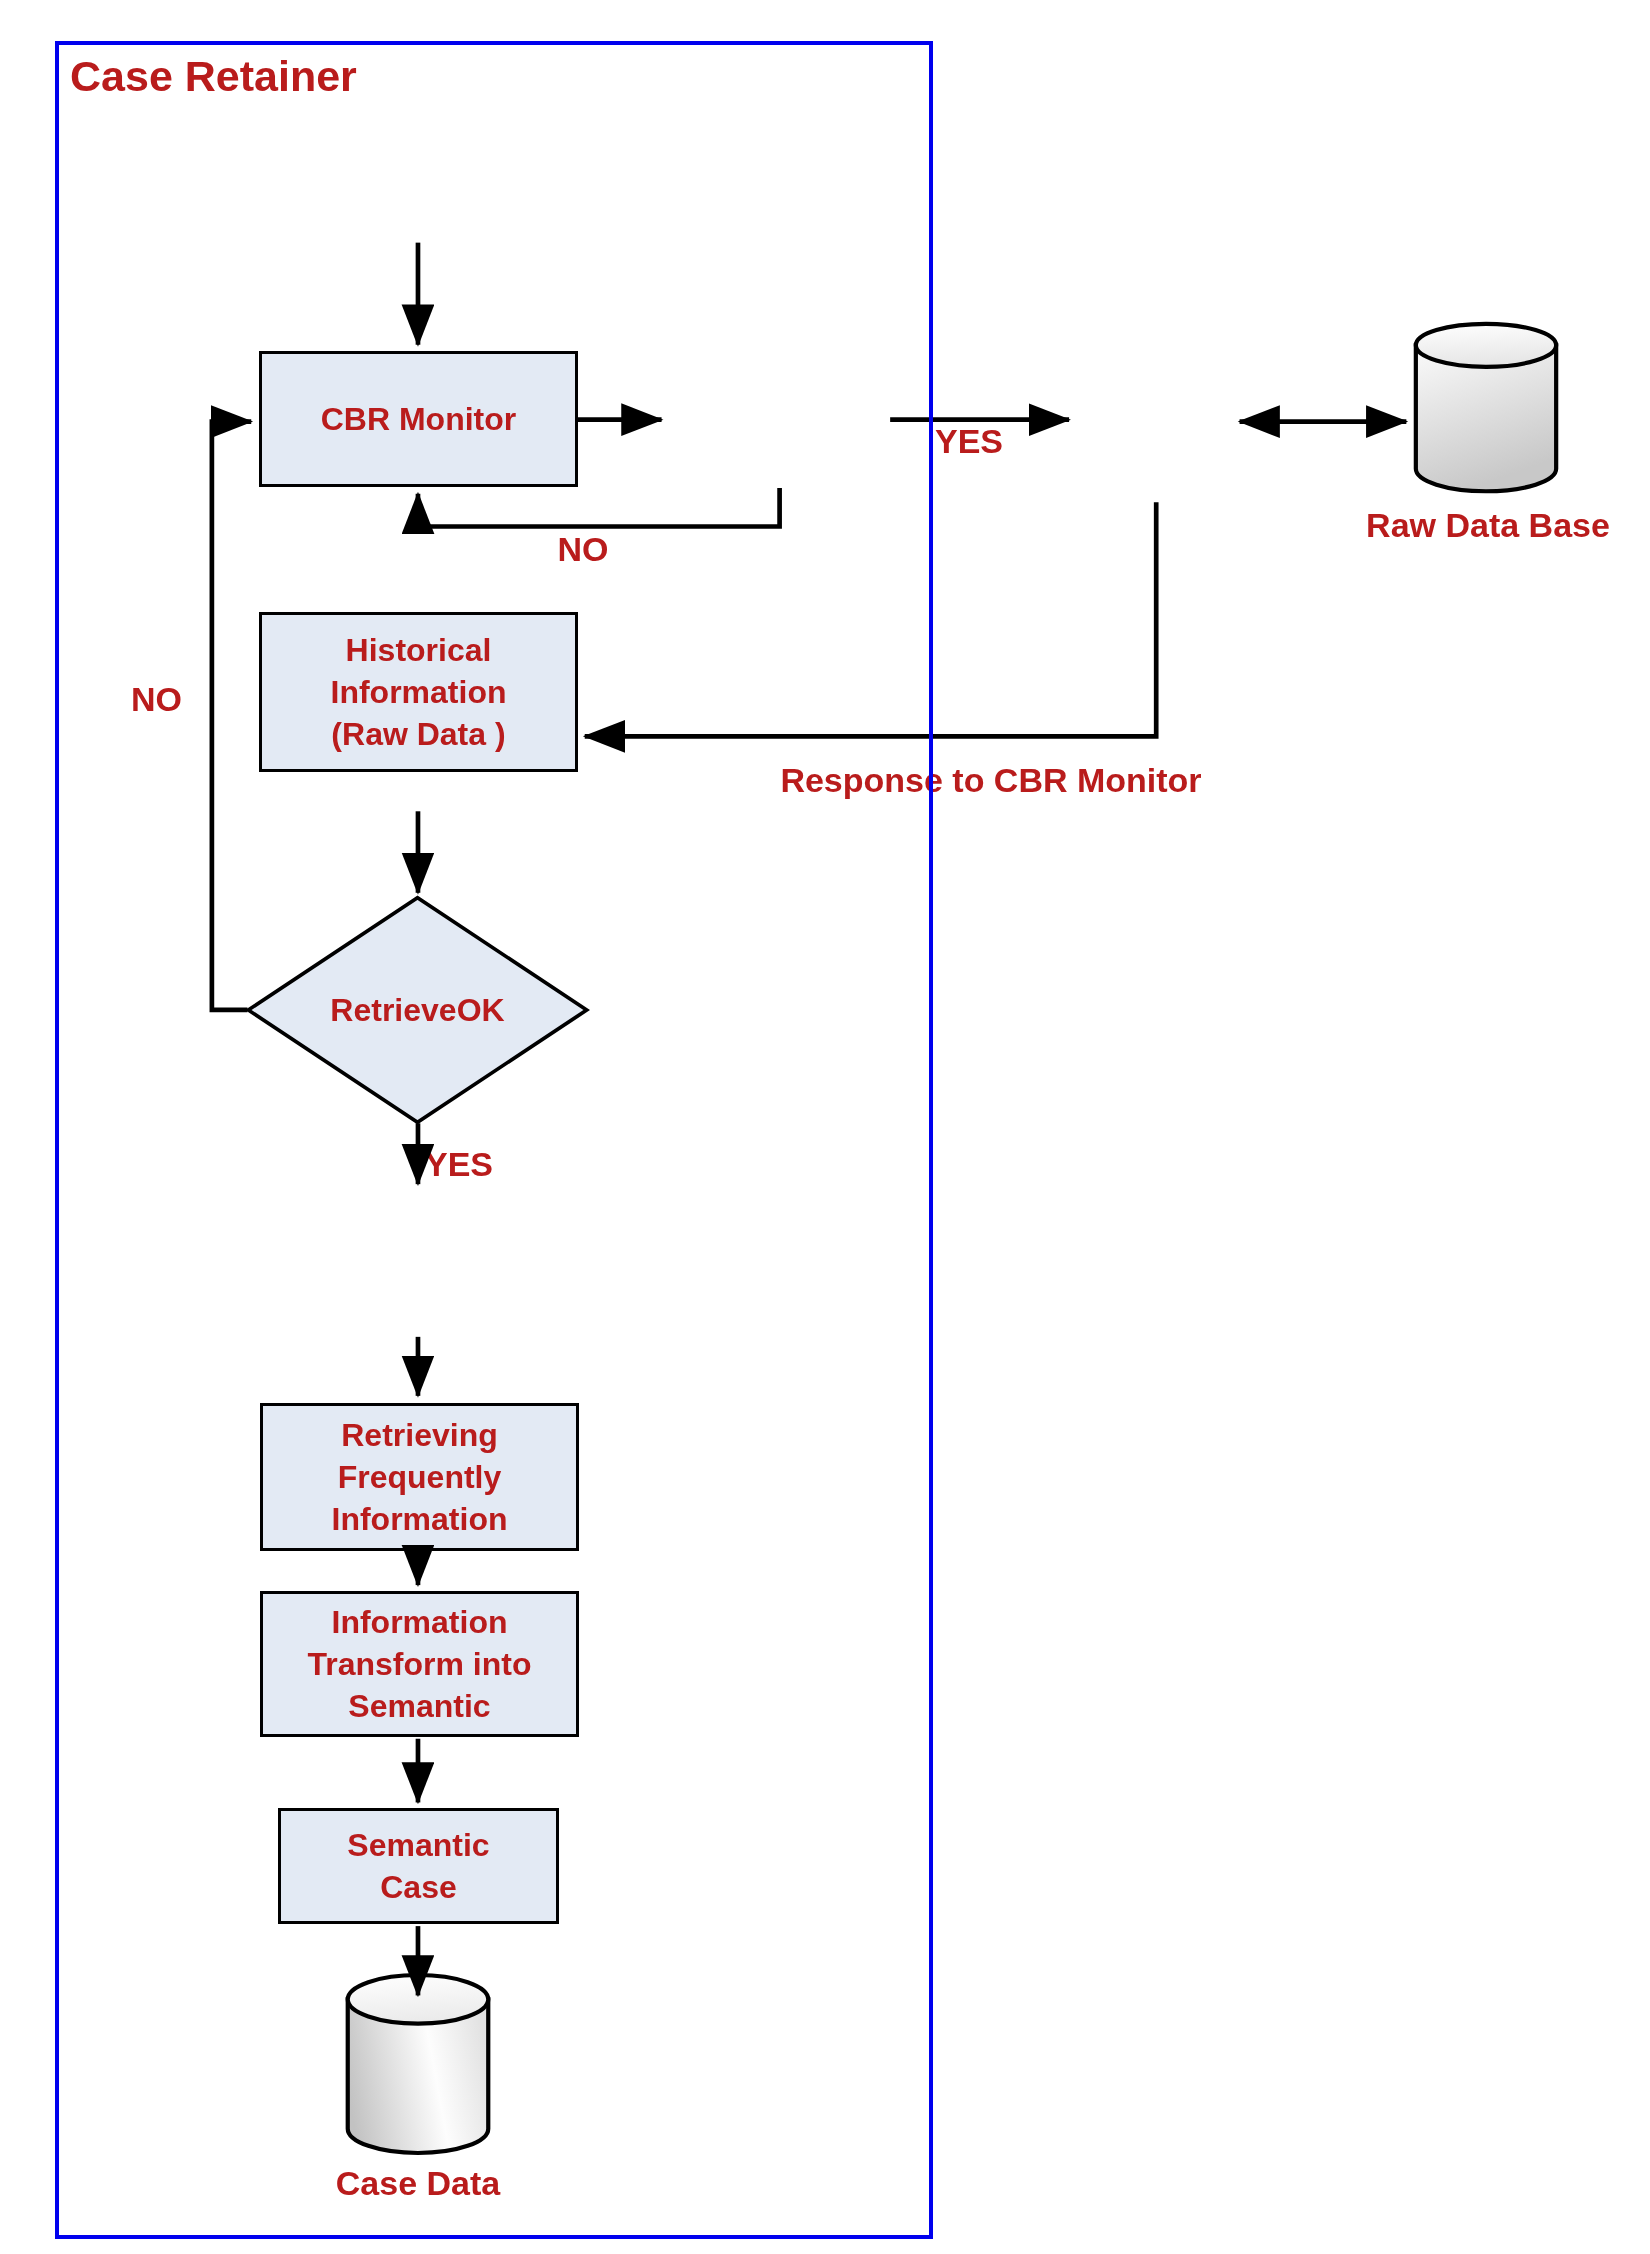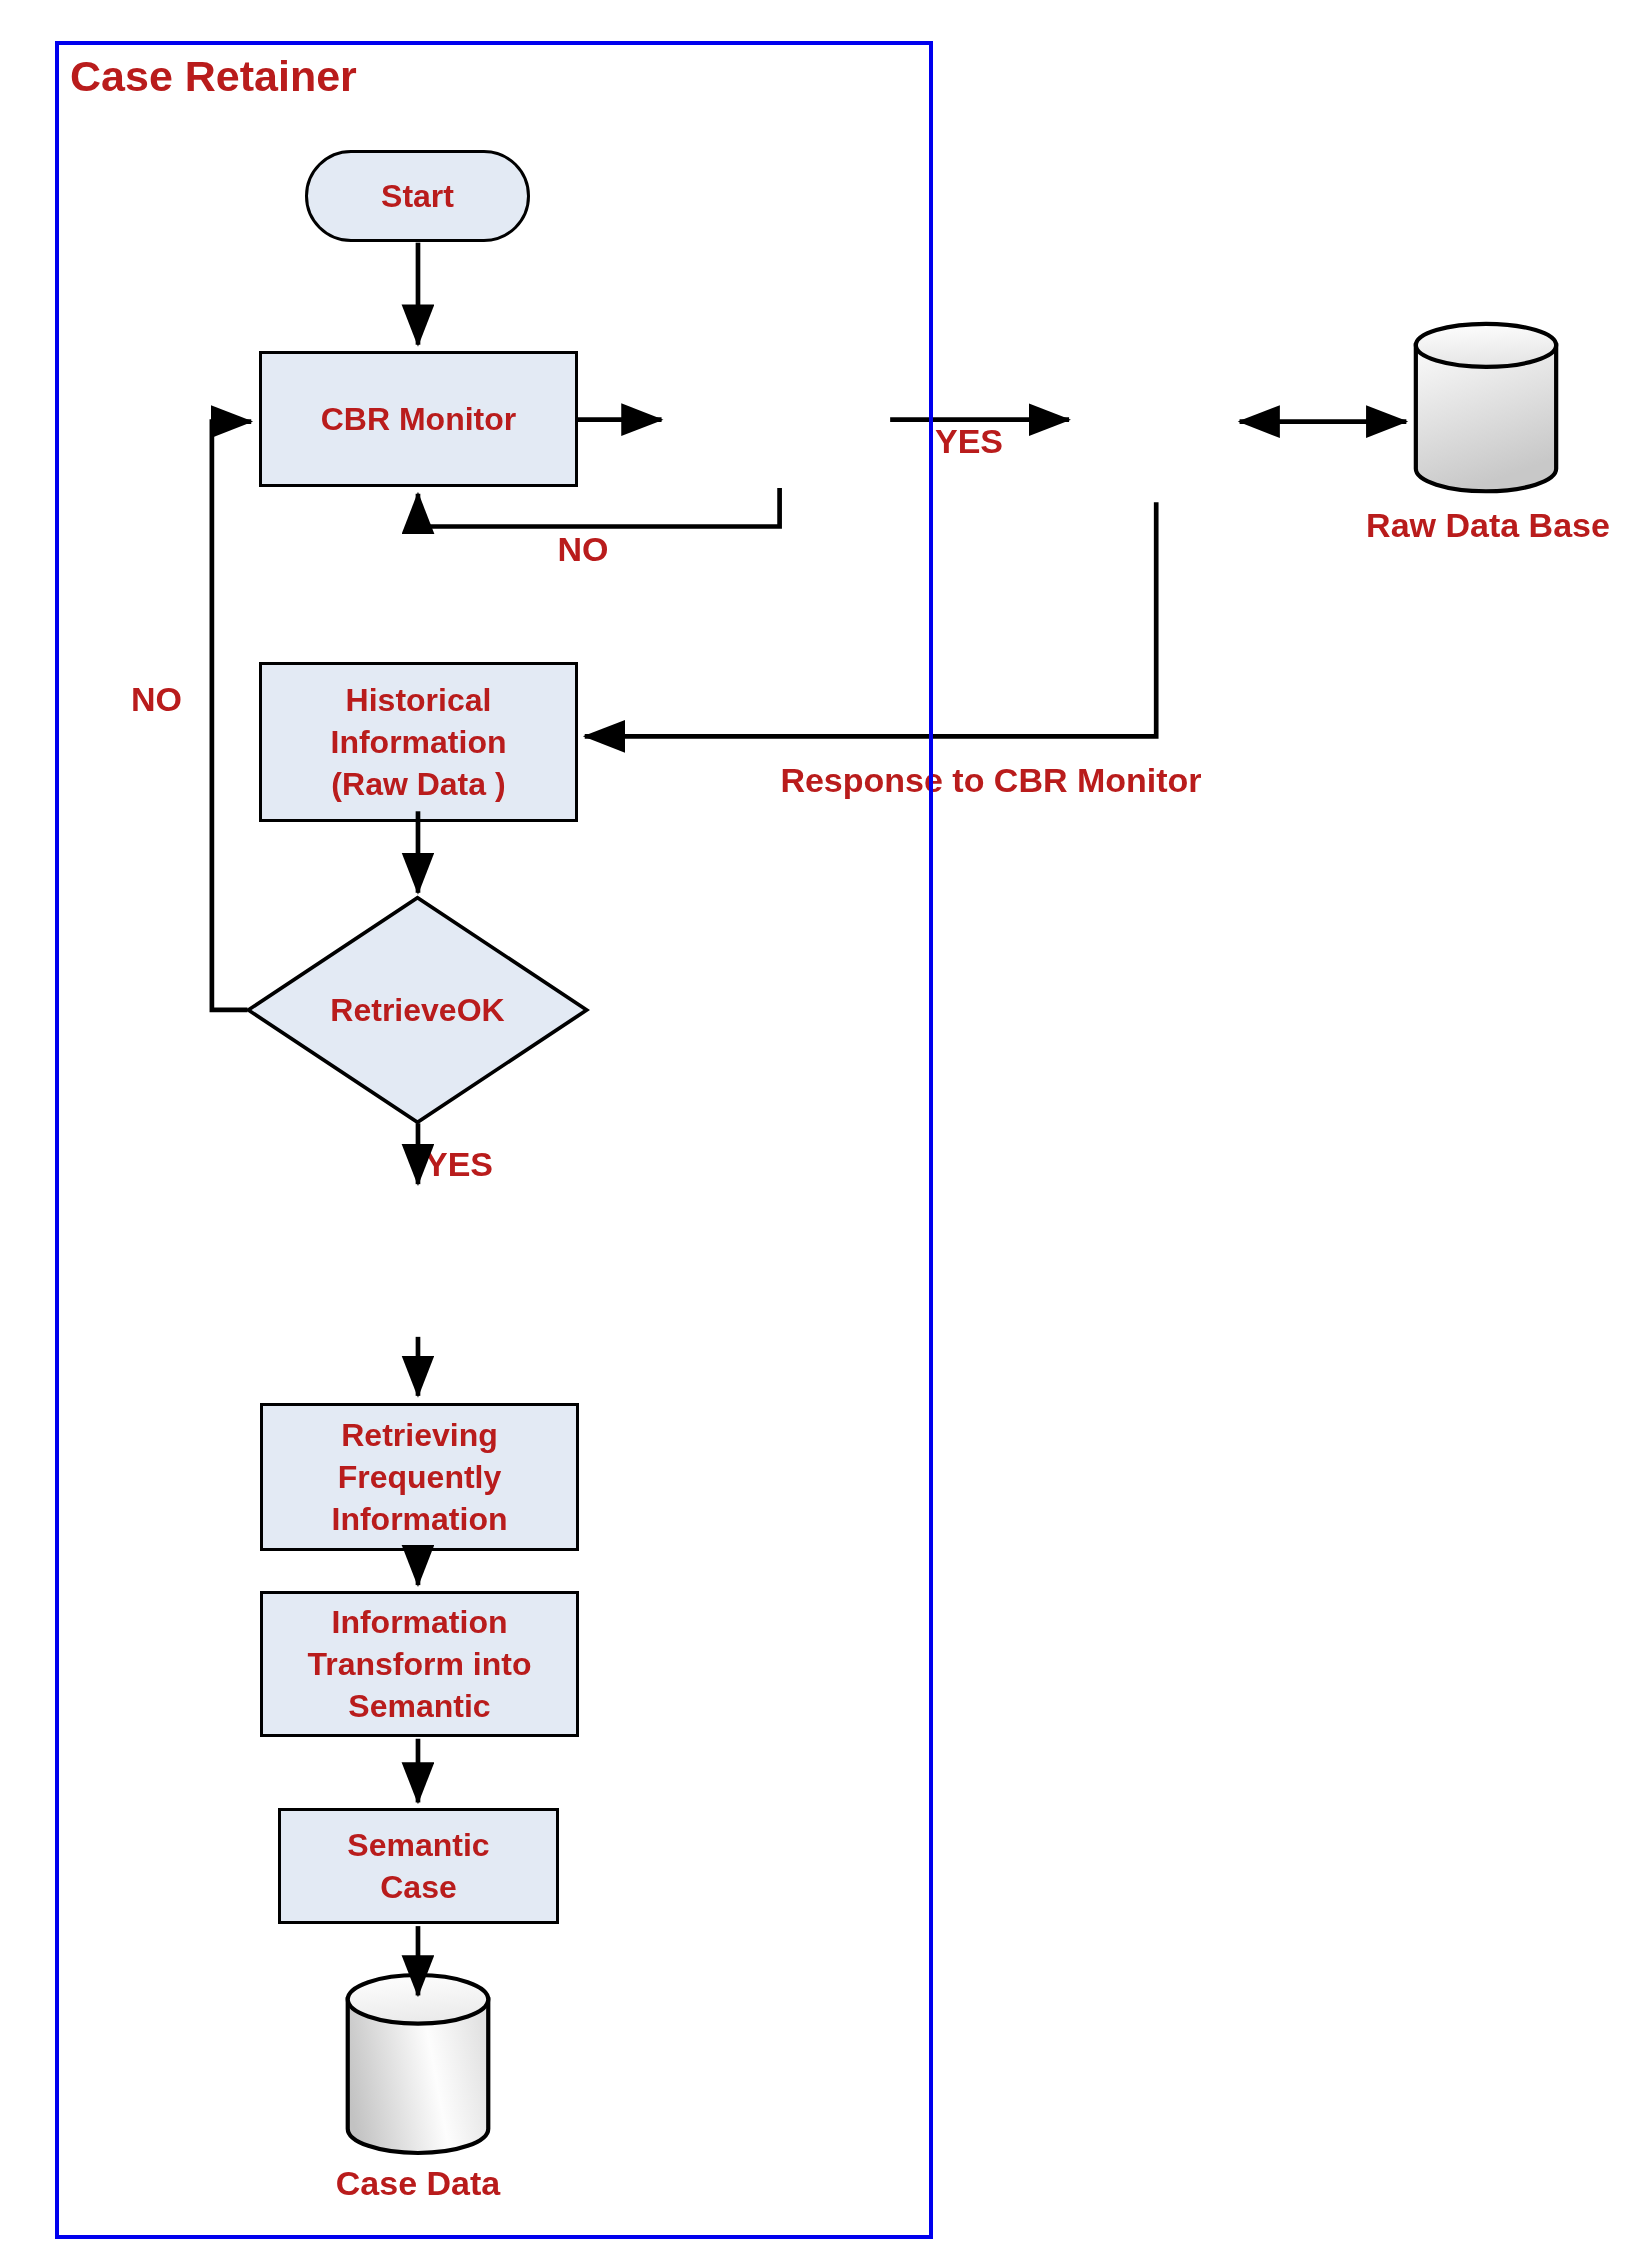--- a/index.html
+++ b/index.html
@@ -62,23 +62,20 @@
       <path d="M446,1657 L446,1692" marker-end="url(#ah)"></path>
       <path d="M446,1856 L446,1924" marker-end="url(#ah)"></path>
       <path d="M446,2056 L446,2130" marker-end="url(#ah)"></path>
     </g>
   </svg>
 
   <div class="frame"></div>
 
   <div class="title">Case Retainer</div>
 
-  <div class="node-rect stadium" style="left:305px;top:150px;width:225px;height:92px;">
-    <span>Start</span>
-  </div>
 
   <div class="node-rect" style="left:259px;top:351px;width:319px;height:136px;">
     <span>CBR Monitor</span>
   </div>
 
 
 
   <div class="shape-wrap" style="left:1412px;top:321px;width:148px;height:174px;">
     <svg width="148" height="174" viewBox="0 0 158 186">
       <defs>
@@ -90,21 +87,21 @@
           <stop offset="0" stop-color="#ffffff"></stop>
             <stop offset="1" stop-color="#e6e6e6"></stop>
         </linearGradient>
       </defs>
       <path d="M4,26 L4,158 A75,24 0 0 0 154,158 L154,26 Z" fill="url(#rawBody)" stroke="#000" stroke-width="4.5"></path>
       <ellipse cx="79" cy="26" rx="75" ry="23" fill="url(#rawTop)" stroke="#000" stroke-width="4.5"></ellipse>
     </svg>
   </div>
   <div class="lbl centered" style="left:1488px;top:506px;">Raw Data Base</div>
 
-  <div class="node-rect" style="left:259px;top:662px;width:319px;height:160px;">
+  <div class="node-rect" style="left:259px;top:612px;width:319px;height:160px;">
     <span>Historical
 Information
 (Raw Data )</span>
   </div>
 
   <div class="shape-wrap" style="left:245px;top:895px;width:345px;height:230px;">
     <svg width="345" height="230" viewBox="0 0 368 246">
       <polygon points="3,123 184,3 365,123 184,243" fill="#e3eaf4" stroke="#000" stroke-width="4"></polygon>
     </svg>
     <div class="shape-text">RetrieveOK</div>

